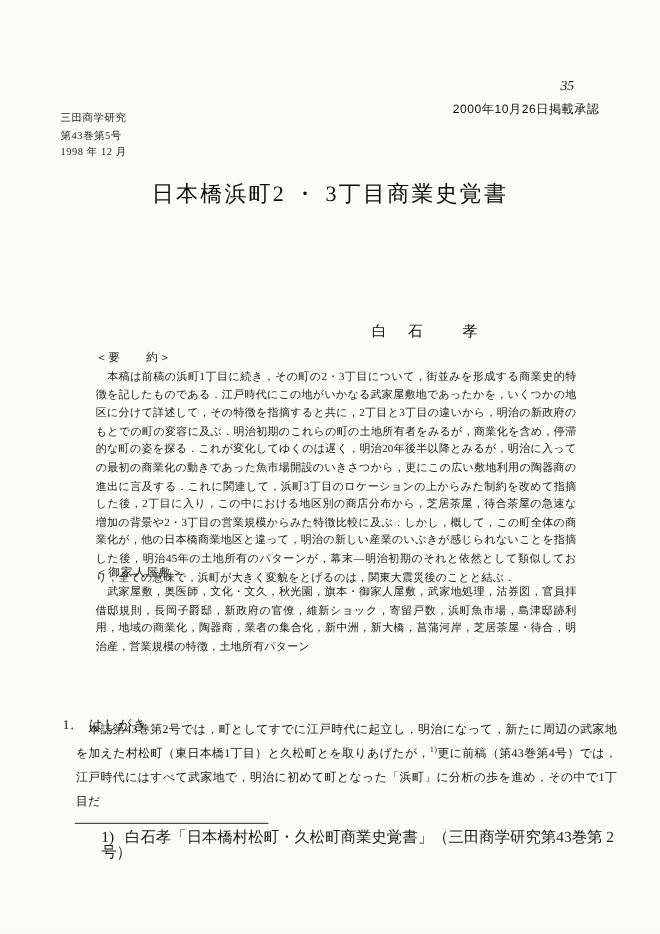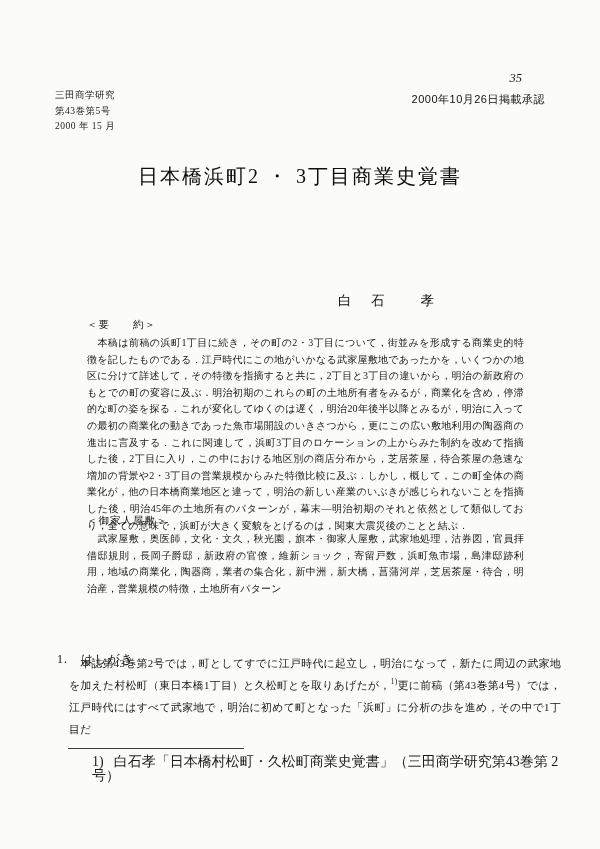--- a/index.html
+++ b/index.html
@@ -13,21 +13,21 @@
     position:relative;
     width:600px;height:849px;
     background:#fbfbf9;
     overflow:hidden;
   }
   .page-number{
     position:absolute;top:71px;right:78px;
     font-style:italic;font-size:12.5px;color:#222;
   }
   .journal-block{
-    position:absolute;left:55px;top:88px;
+    position:absolute;left:55px;top:101px;
     font-size:9.5px;line-height:15.5px;color:#1c1c1c;
     letter-spacing:0.5px;
   }
   .approval-date{
     position:absolute;top:92px;right:55px;
     font-family:"Liberation Sans","DejaVu Sans",sans-serif;
     font-weight:normal;font-size:11px;color:#111;
     letter-spacing:0.5px;
   }
   .paper-title{
@@ -77,21 +77,21 @@
 </head>
 <body>
 
 <div class="page">
 
   <div class="page-number">35</div>
 
   <div class="journal-block">
     <div>三田商学研究</div>
     <div>第43巻第5号</div>
-    <div>2000 年 15 月</div>
+    <div>1998 年 12 月</div>
   </div>
 
   <div class="approval-date">2000年10月26日掲載承認</div>
 
   <h1 class="paper-title" style="margin:0;font-weight:normal;">日本橋浜町2 ・ 3丁目商業史覚書</h1>
 
   <div class="author-name">白　石　　孝</div>
 
   <div class="abstract-block">
     <div class="block-heading">＜要　　約＞</div>

